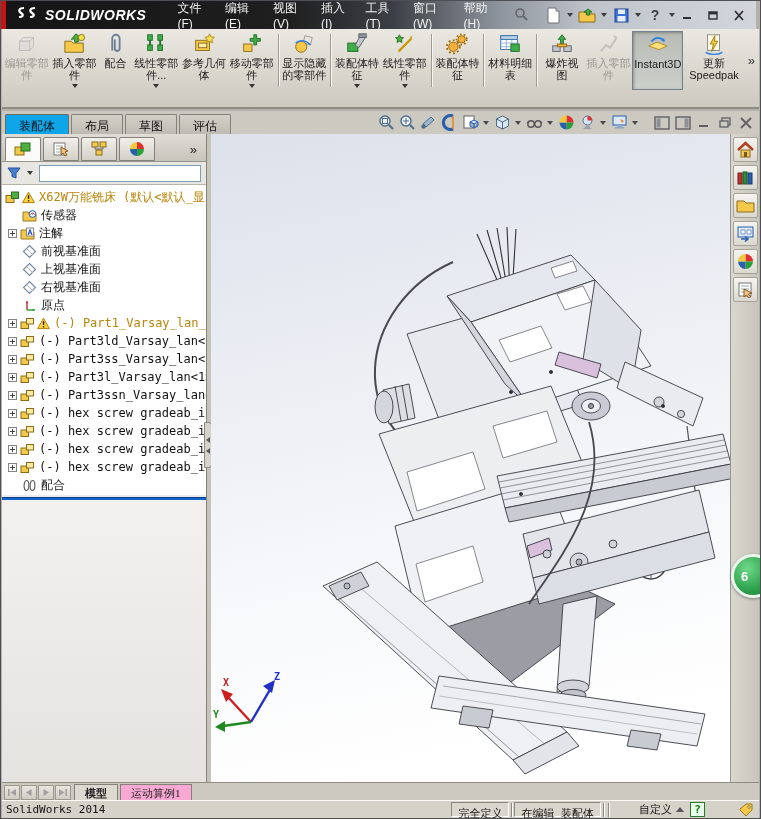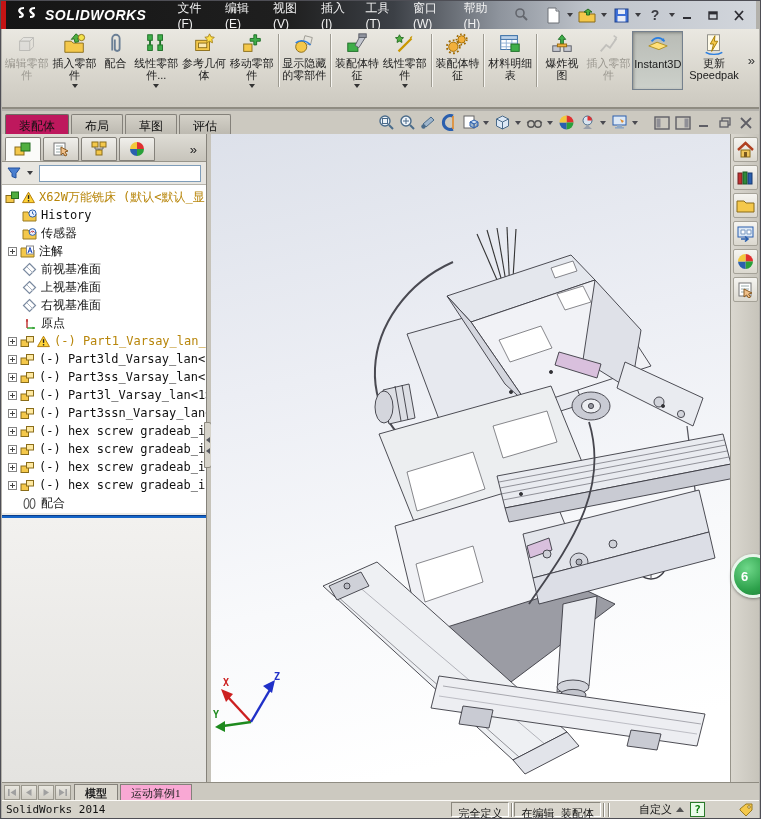--- a/index.html
+++ b/index.html
@@ -35,21 +35,21 @@
   .btn-cmd.disabled{color:#9b9890;}
   .btn-cmd.disabled .ic{opacity:.45;filter:grayscale(1);}
   .btn-cmd.pressed{background:linear-gradient(#b9bcb6,#ccd0ca);border:1px solid #74808d;box-shadow:inset 1px 1px 3px rgba(0,0,0,.3);}
   .csep{width:1px;background:#9e9b91;box-shadow:1px 0 0 #f6f5f1;margin:3px 2px;}
   .ovf{display:flex;align-items:center;font-size:13px;color:#333;padding:0 3px;margin-left:auto;}
 
   
   .tabrow{position:absolute;top:110px;left:1px;right:1px;height:23px;background:#ccc9c0;display:flex;align-items:flex-end;padding-left:3px;}
   .mtab{height:20px;padding:3px 13px 2px;font-size:12px;color:#111;background:linear-gradient(#d4d1c8,#bdbab1);
     border:1px solid #84817a;border-bottom:none;border-radius:2px 2px 0 0;margin-right:2px;}
-  .mtab.active{background:#be185d;border-color:#6e6b64;position:relative;z-index:2;}
+  .mtab.active{background:#0ea5e9;border-color:#6e6b64;position:relative;z-index:2;}
   .hud{margin-left:auto;display:flex;align-items:center;gap:1px;padding-right:3px;height:23px;}
   .hud-ico{width:20px;height:20px;display:flex;align-items:center;justify-content:center;}
   .hud-dd{width:0;height:0;border-left:3px solid transparent;border-right:3px solid transparent;border-top:4px solid #4a4a50;margin:0 2px;}
   .hud-gap{width:10px;}
 
   
   .main{position:absolute;top:133px;left:1px;right:1px;bottom:36px;display:flex;}
 
   
   .lpanel{width:205px;flex:none;background:#ecebe7;border-right:1px solid #85827a;display:flex;flex-direction:column;}
@@ -494,28 +494,20 @@
           <svg class="tico" viewBox="0 0 15 15">
               <rect x="1" y="5.5" width="8" height="7" fill="#f4c84b" stroke="#8a6d1a"></rect>
               <rect x="6.5" y="2" width="7" height="6.5" fill="#4fae3f" stroke="#256e22"></rect>
             </svg>
           <svg class="warn" viewBox="0 0 14 13">
               <path d="M7 .8 L13.4 12 H.6 Z" fill="#ffd43a" stroke="#b07800"></path>
               <rect x="6.3" y="4" width="1.5" height="4" fill="#222"></rect>
               <rect x="6.3" y="9.3" width="1.5" height="1.5" fill="#222"></rect>
             </svg>
           <span class="tlabel">X62W万能铣床  (默认&lt;默认_显</span>
-        </div>
-        <div class="trow child">
-          <svg class="tico" viewBox="0 0 15 15">
-              <path d="M1 4 h5 l1.5 2 H14 v7 H1 Z" fill="#f4c84b" stroke="#9a7b20"></path>
-              <circle cx="10.5" cy="5.5" r="3.6" fill="#eaf1ff" stroke="#2a5fae"></circle>
-              <path d="M10.5 3.5 v2 l1.5 1" fill="none" stroke="#2a5fae"></path>
-            </svg>
-          <span class="tlabel">History</span>
         </div>
         <div class="trow child">
           <svg class="tico" viewBox="0 0 15 15">
               <path d="M1 4 h5 l1.5 2 H14 v7 H1 Z" fill="#f4c84b" stroke="#9a7b20"></path>
               <circle cx="10.5" cy="6" r="3.4" fill="#eaf1ff" stroke="#2a5fae"></circle>
               <path d="M8.5 6.5 a2.2 2.2 0 0 1 4 0 M10.5 6.5 l1.3-1.3" fill="none" stroke="#c03030"></path>
             </svg>
           <span class="tlabel">传感器</span>
         </div>
         <div class="trow child">

